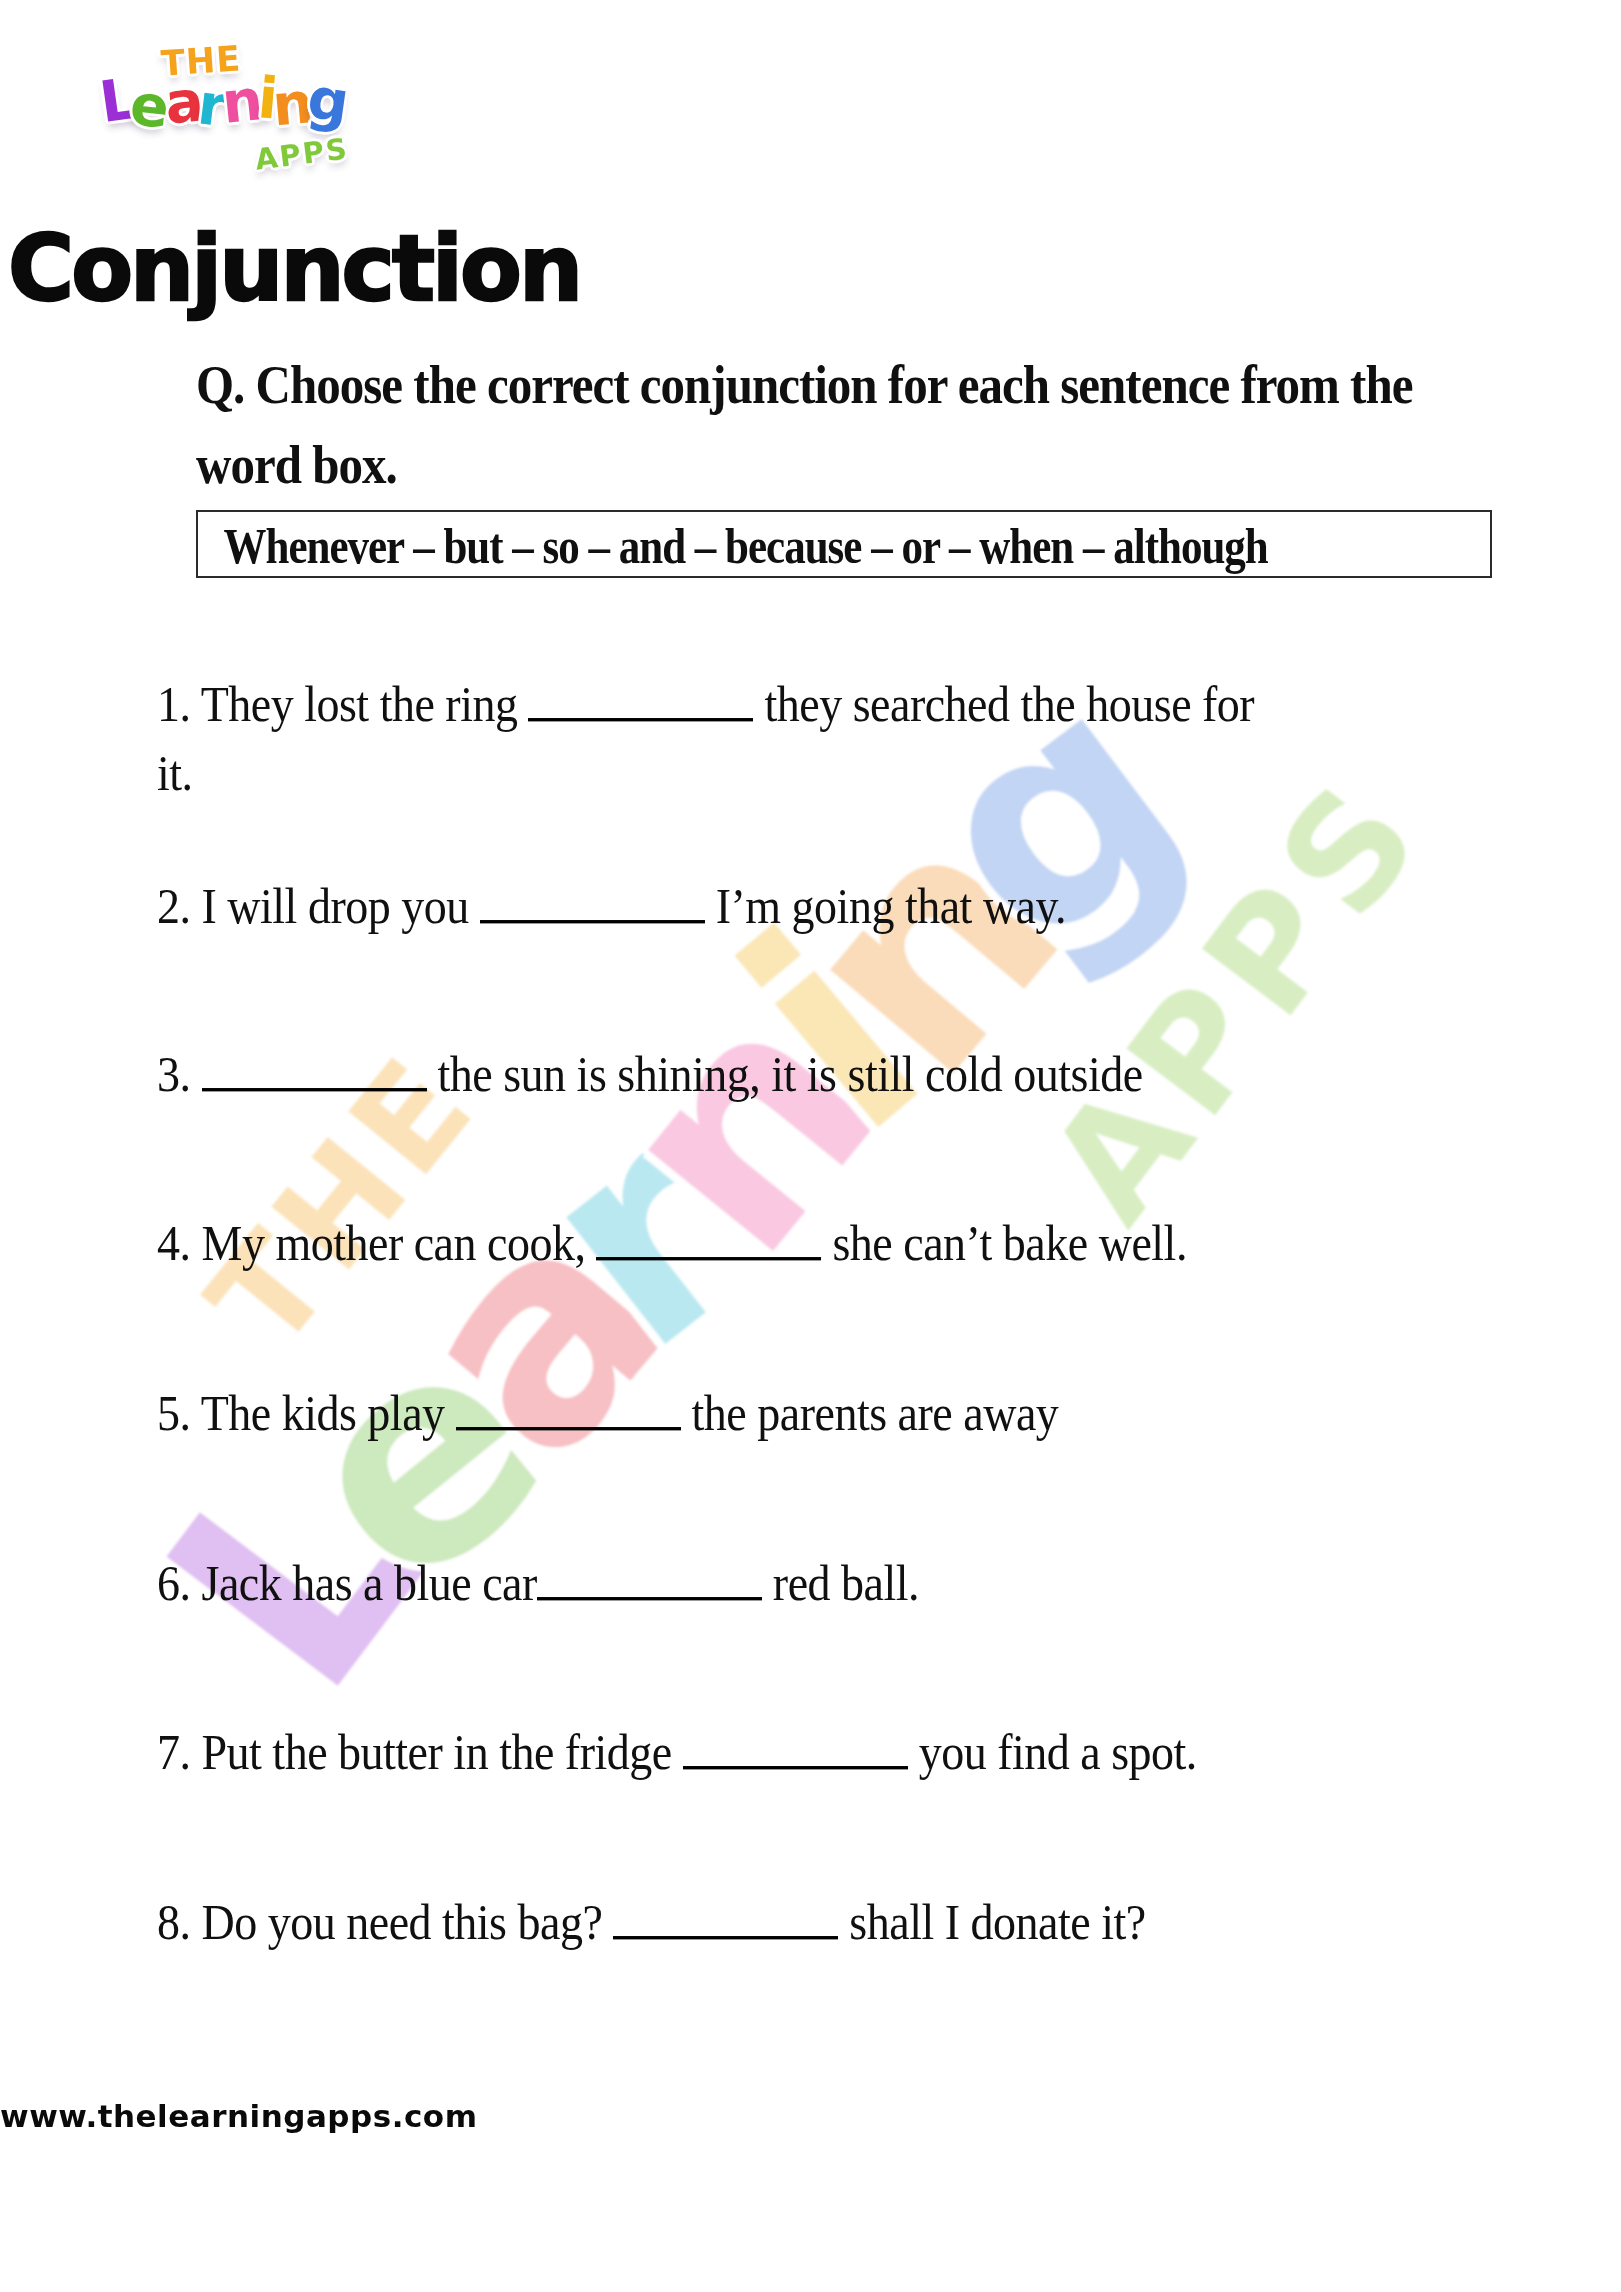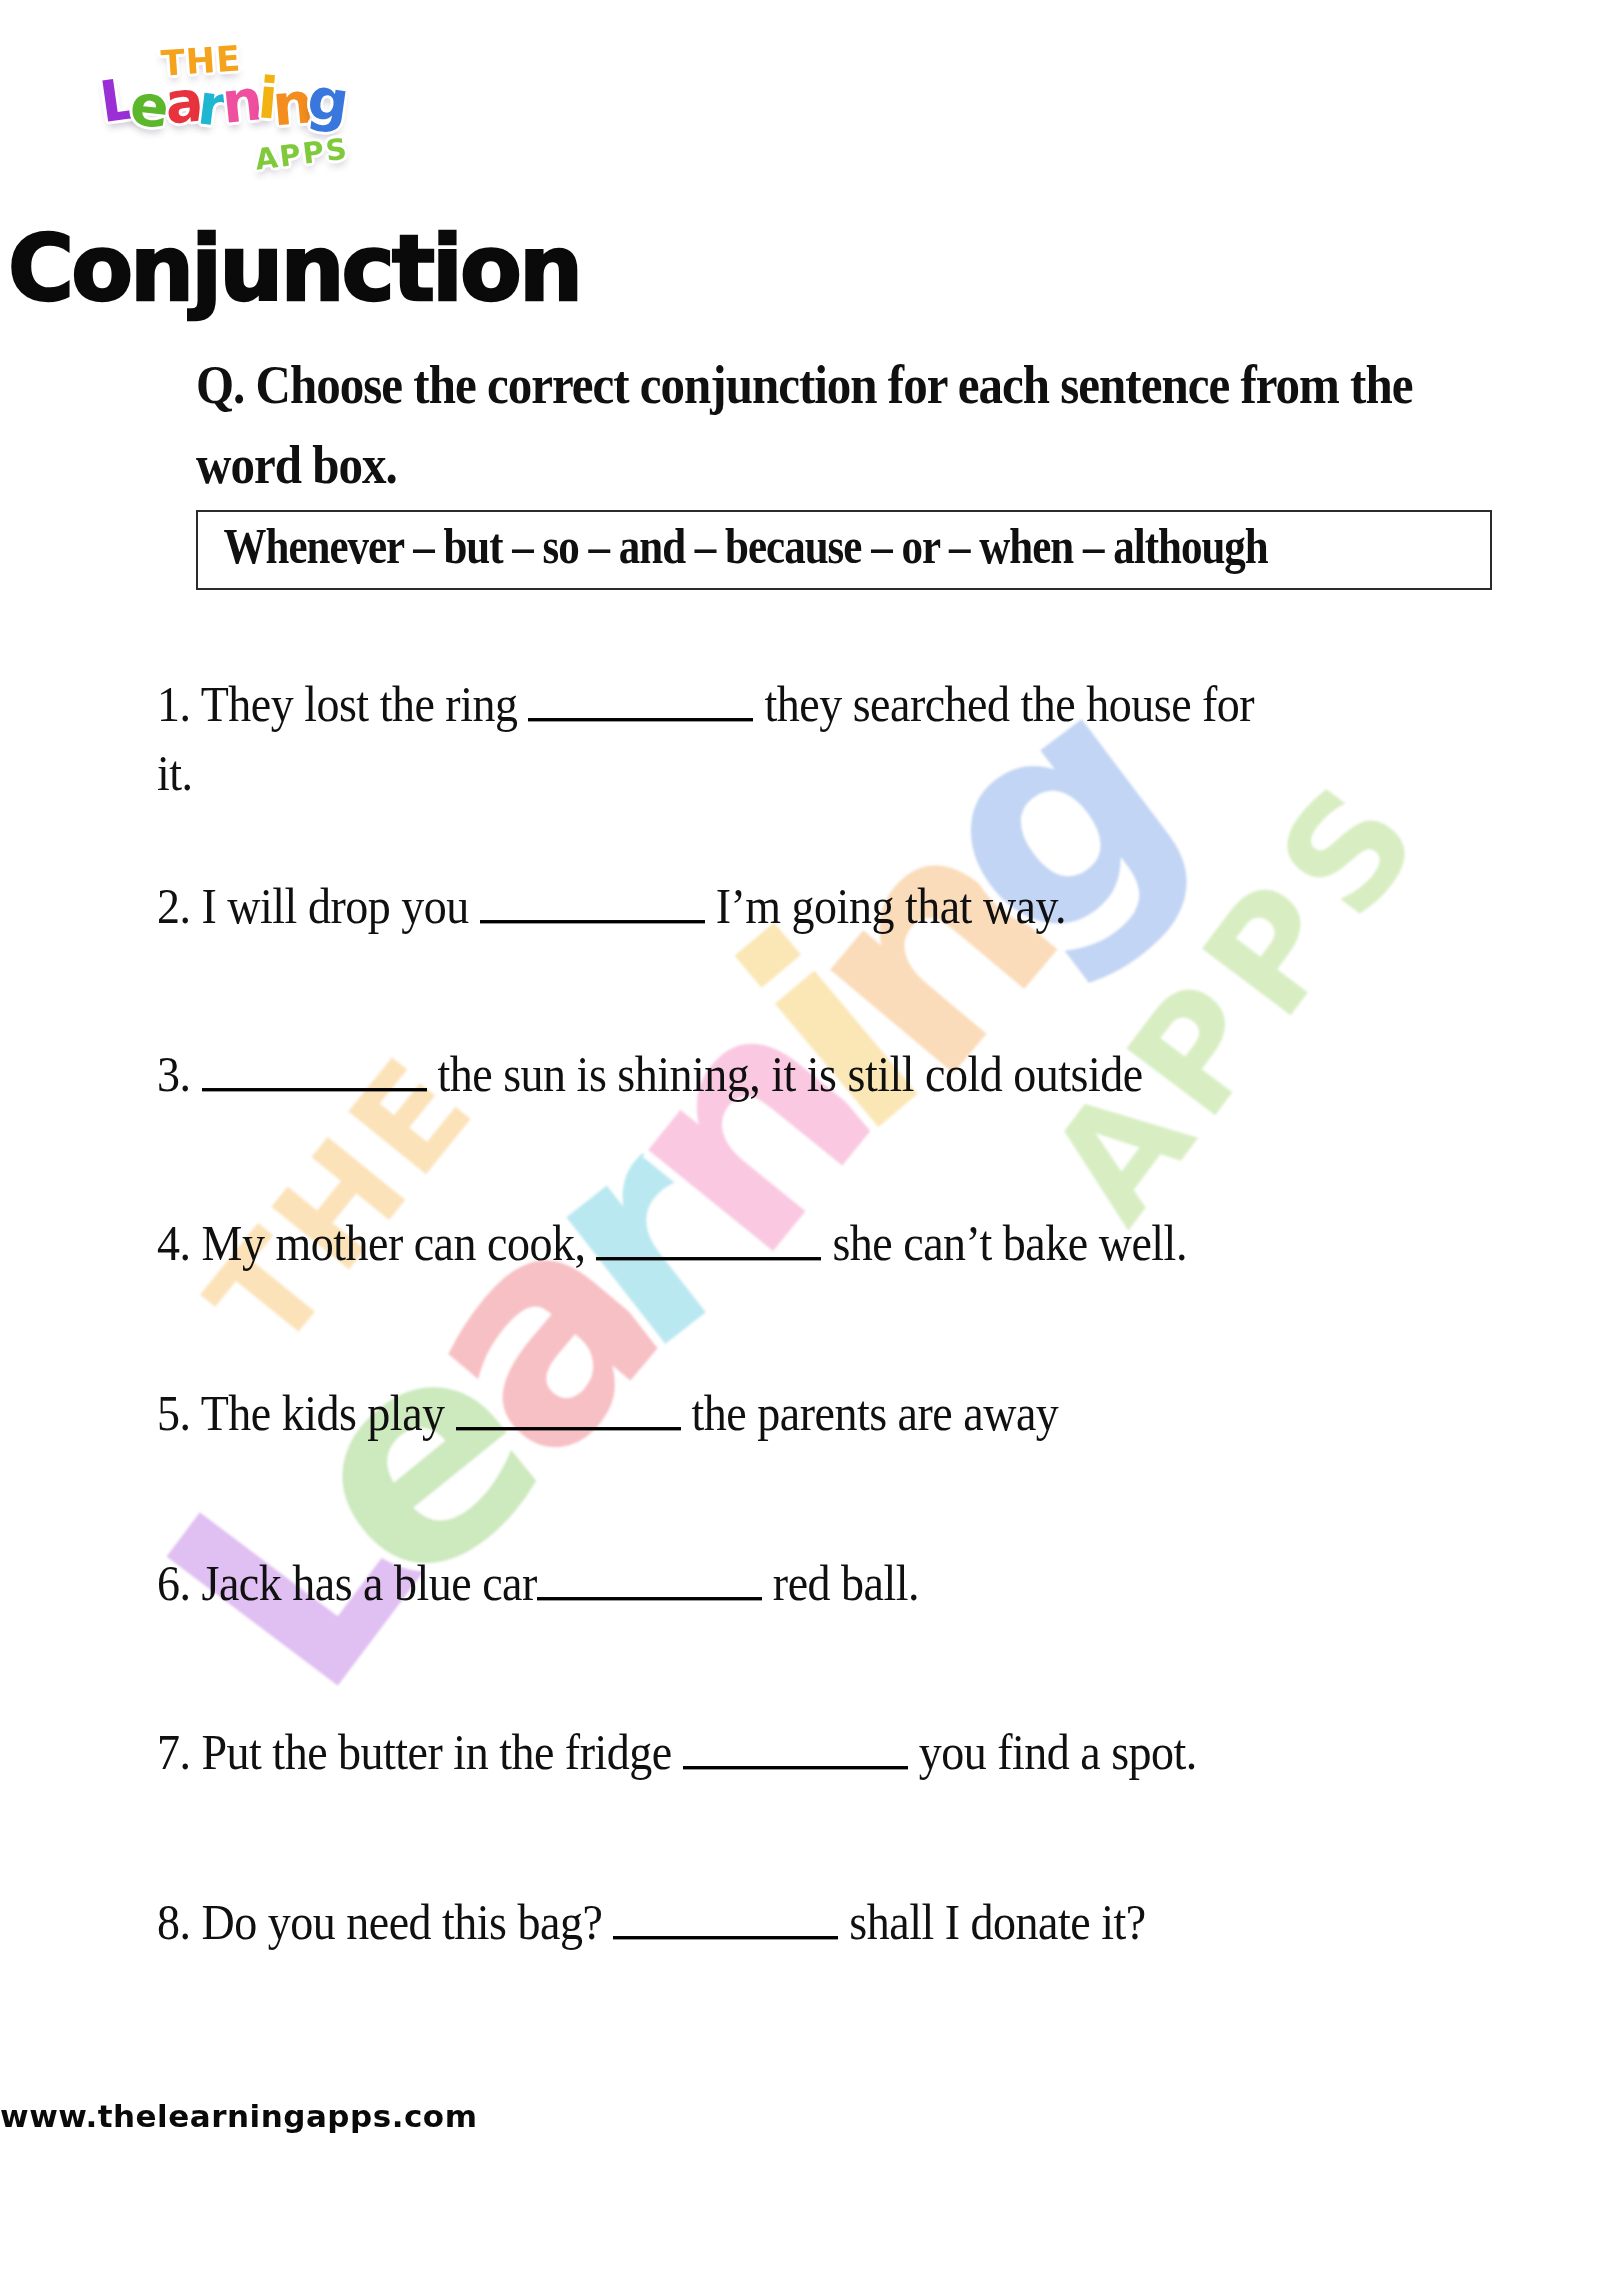--- a/index.html
+++ b/index.html
@@ -63,21 +63,21 @@
     font-weight:bold;font-size:90px;letter-spacing:-2.9px;
     -webkit-text-stroke:2.5px #0a0a0a;
     color:#0a0a0a;
   }
   .question{
     position:absolute;left:196px;top:345px;width:1274px;
     font-weight:bold;font-size:49px;line-height:1.45;letter-spacing:-1px;
     transform:scaleY(1.12);transform-origin:left top;
   }
   .word-box{
-    position:absolute;left:196px;top:510px;width:1296px;height:80px;
+    position:absolute;left:196px;top:510px;width:1296px;height:68px;
     border:2.9px solid #2b2b2b;box-sizing:border-box;background:rgba(255,255,255,.55);
   }
   .word-box-text{
     margin:4.9px 0 0 25.5px;
     font-weight:bold;font-size:43px;letter-spacing:-1px;
     transform:scaleY(1.18);transform-origin:left top;
     white-space:nowrap;
   }
   .sentence{
     position:absolute;left:157px;width:1382px;

